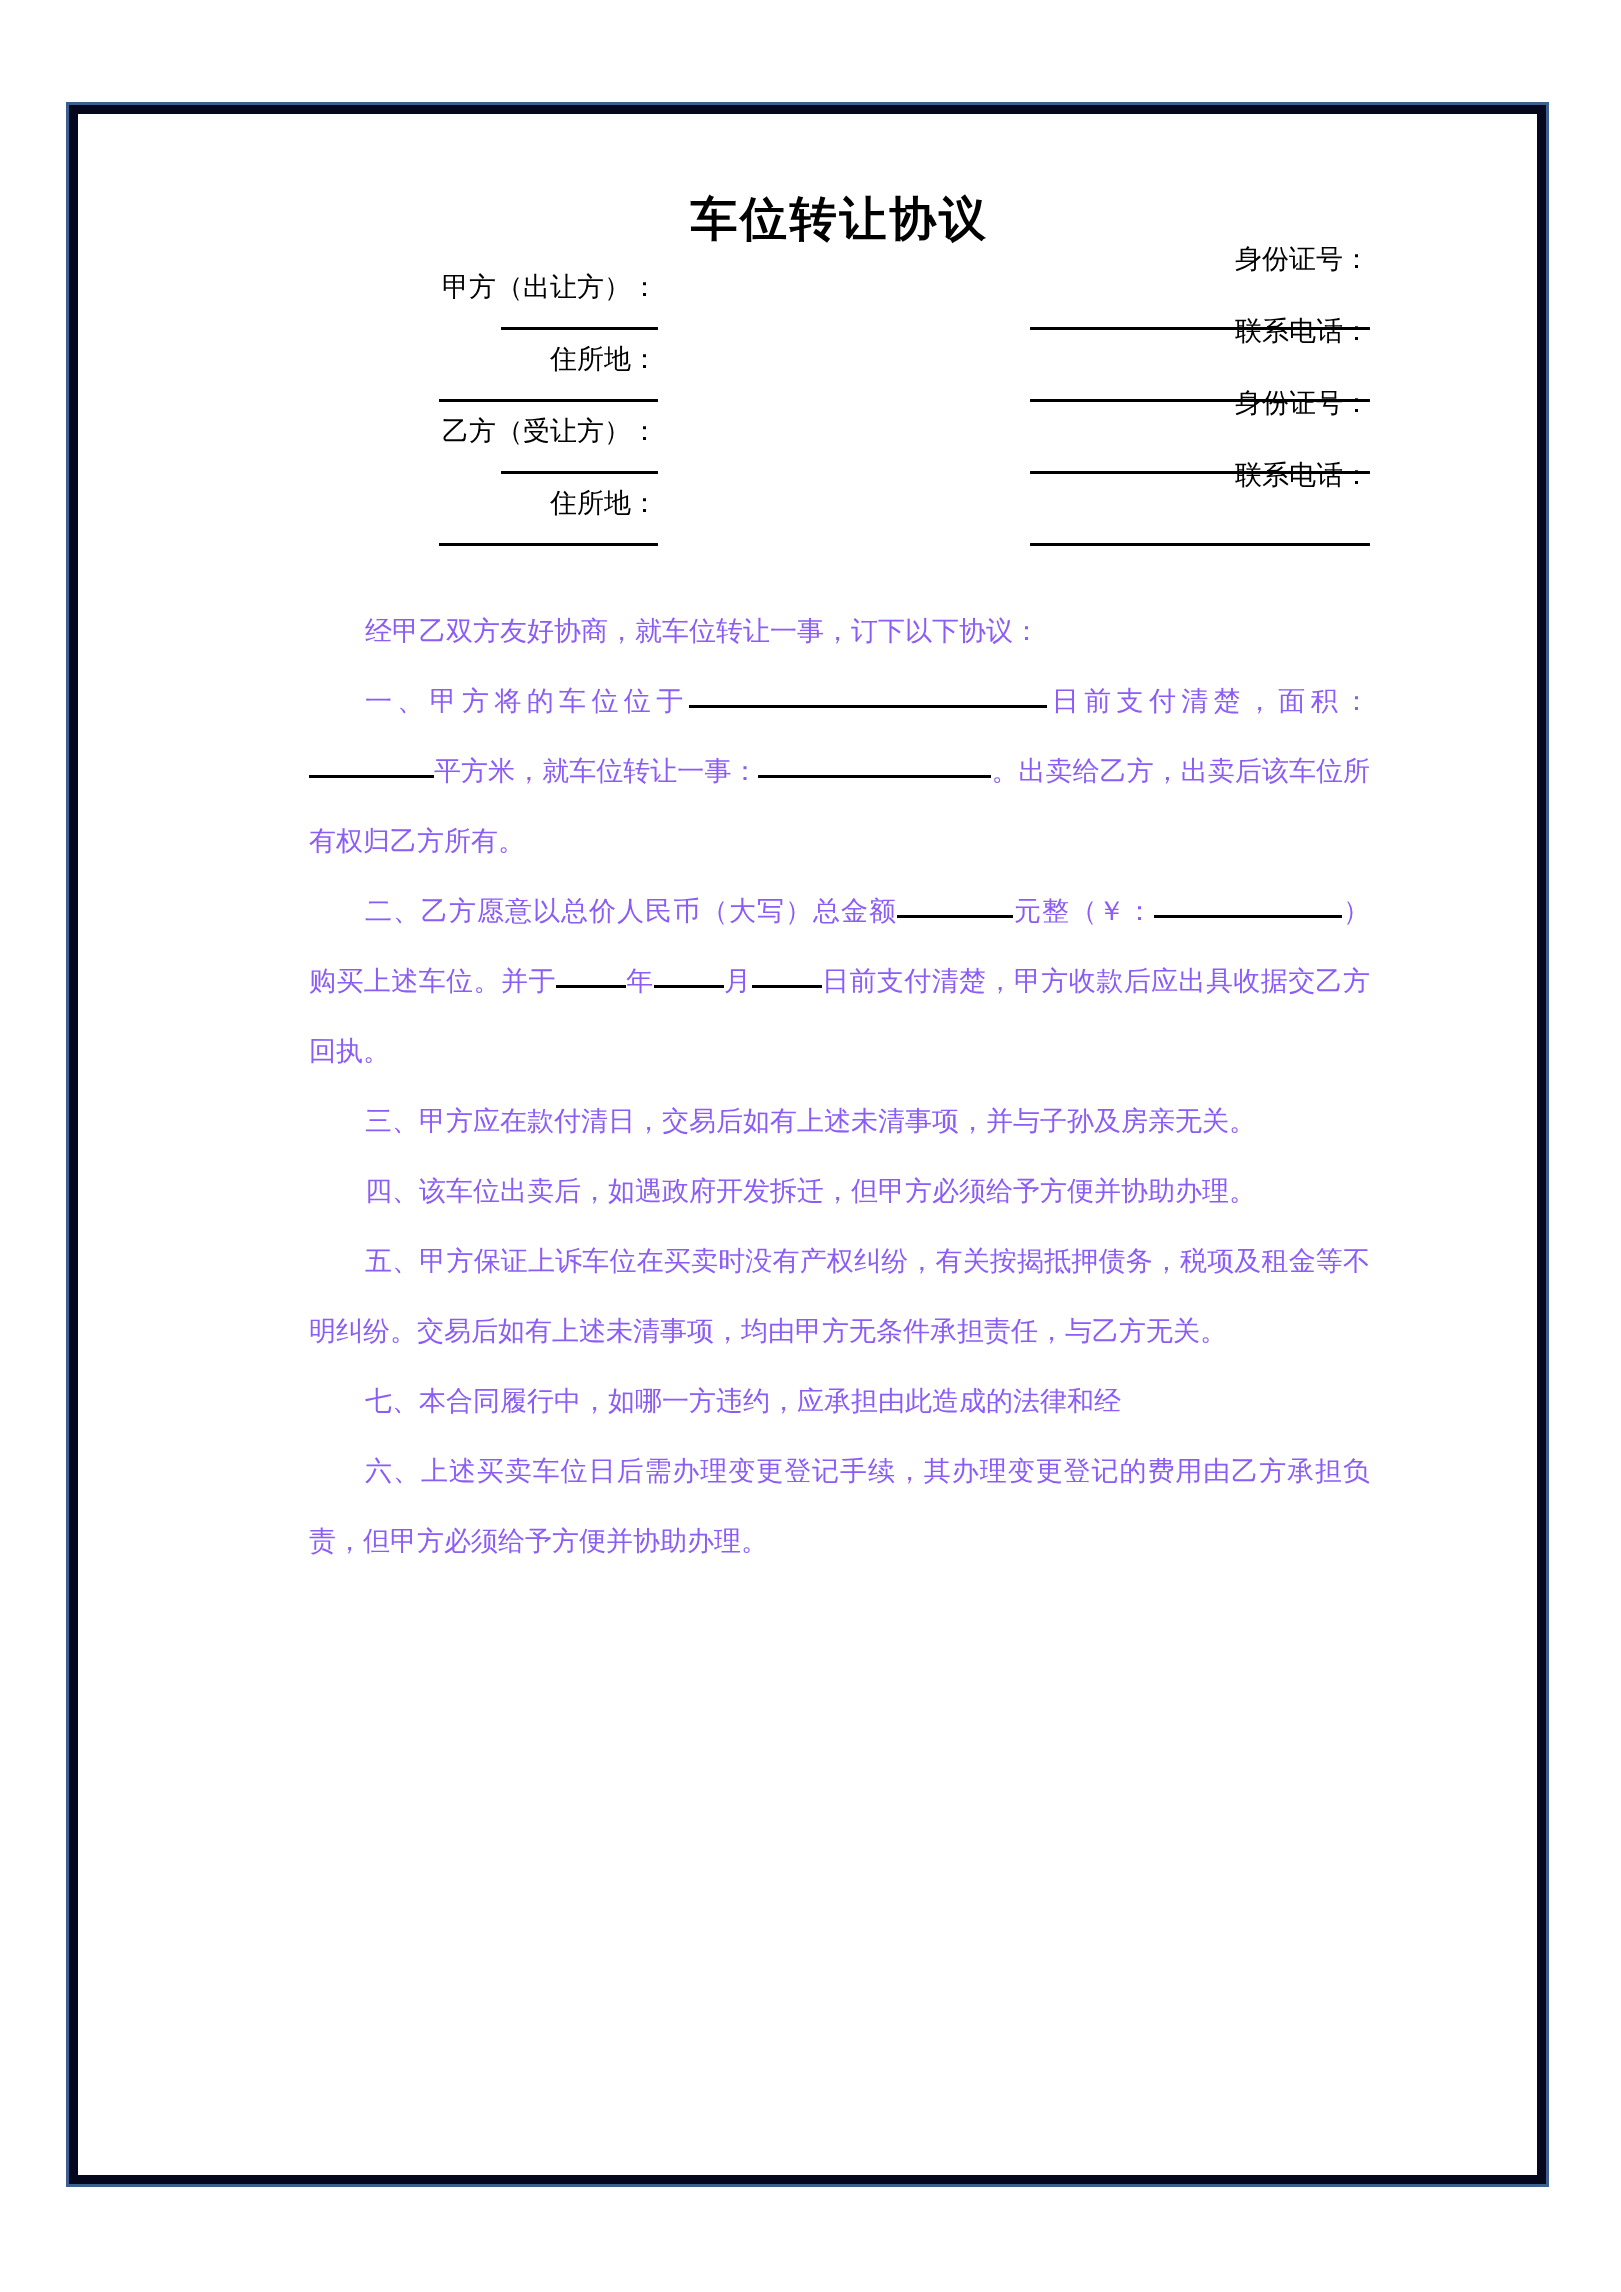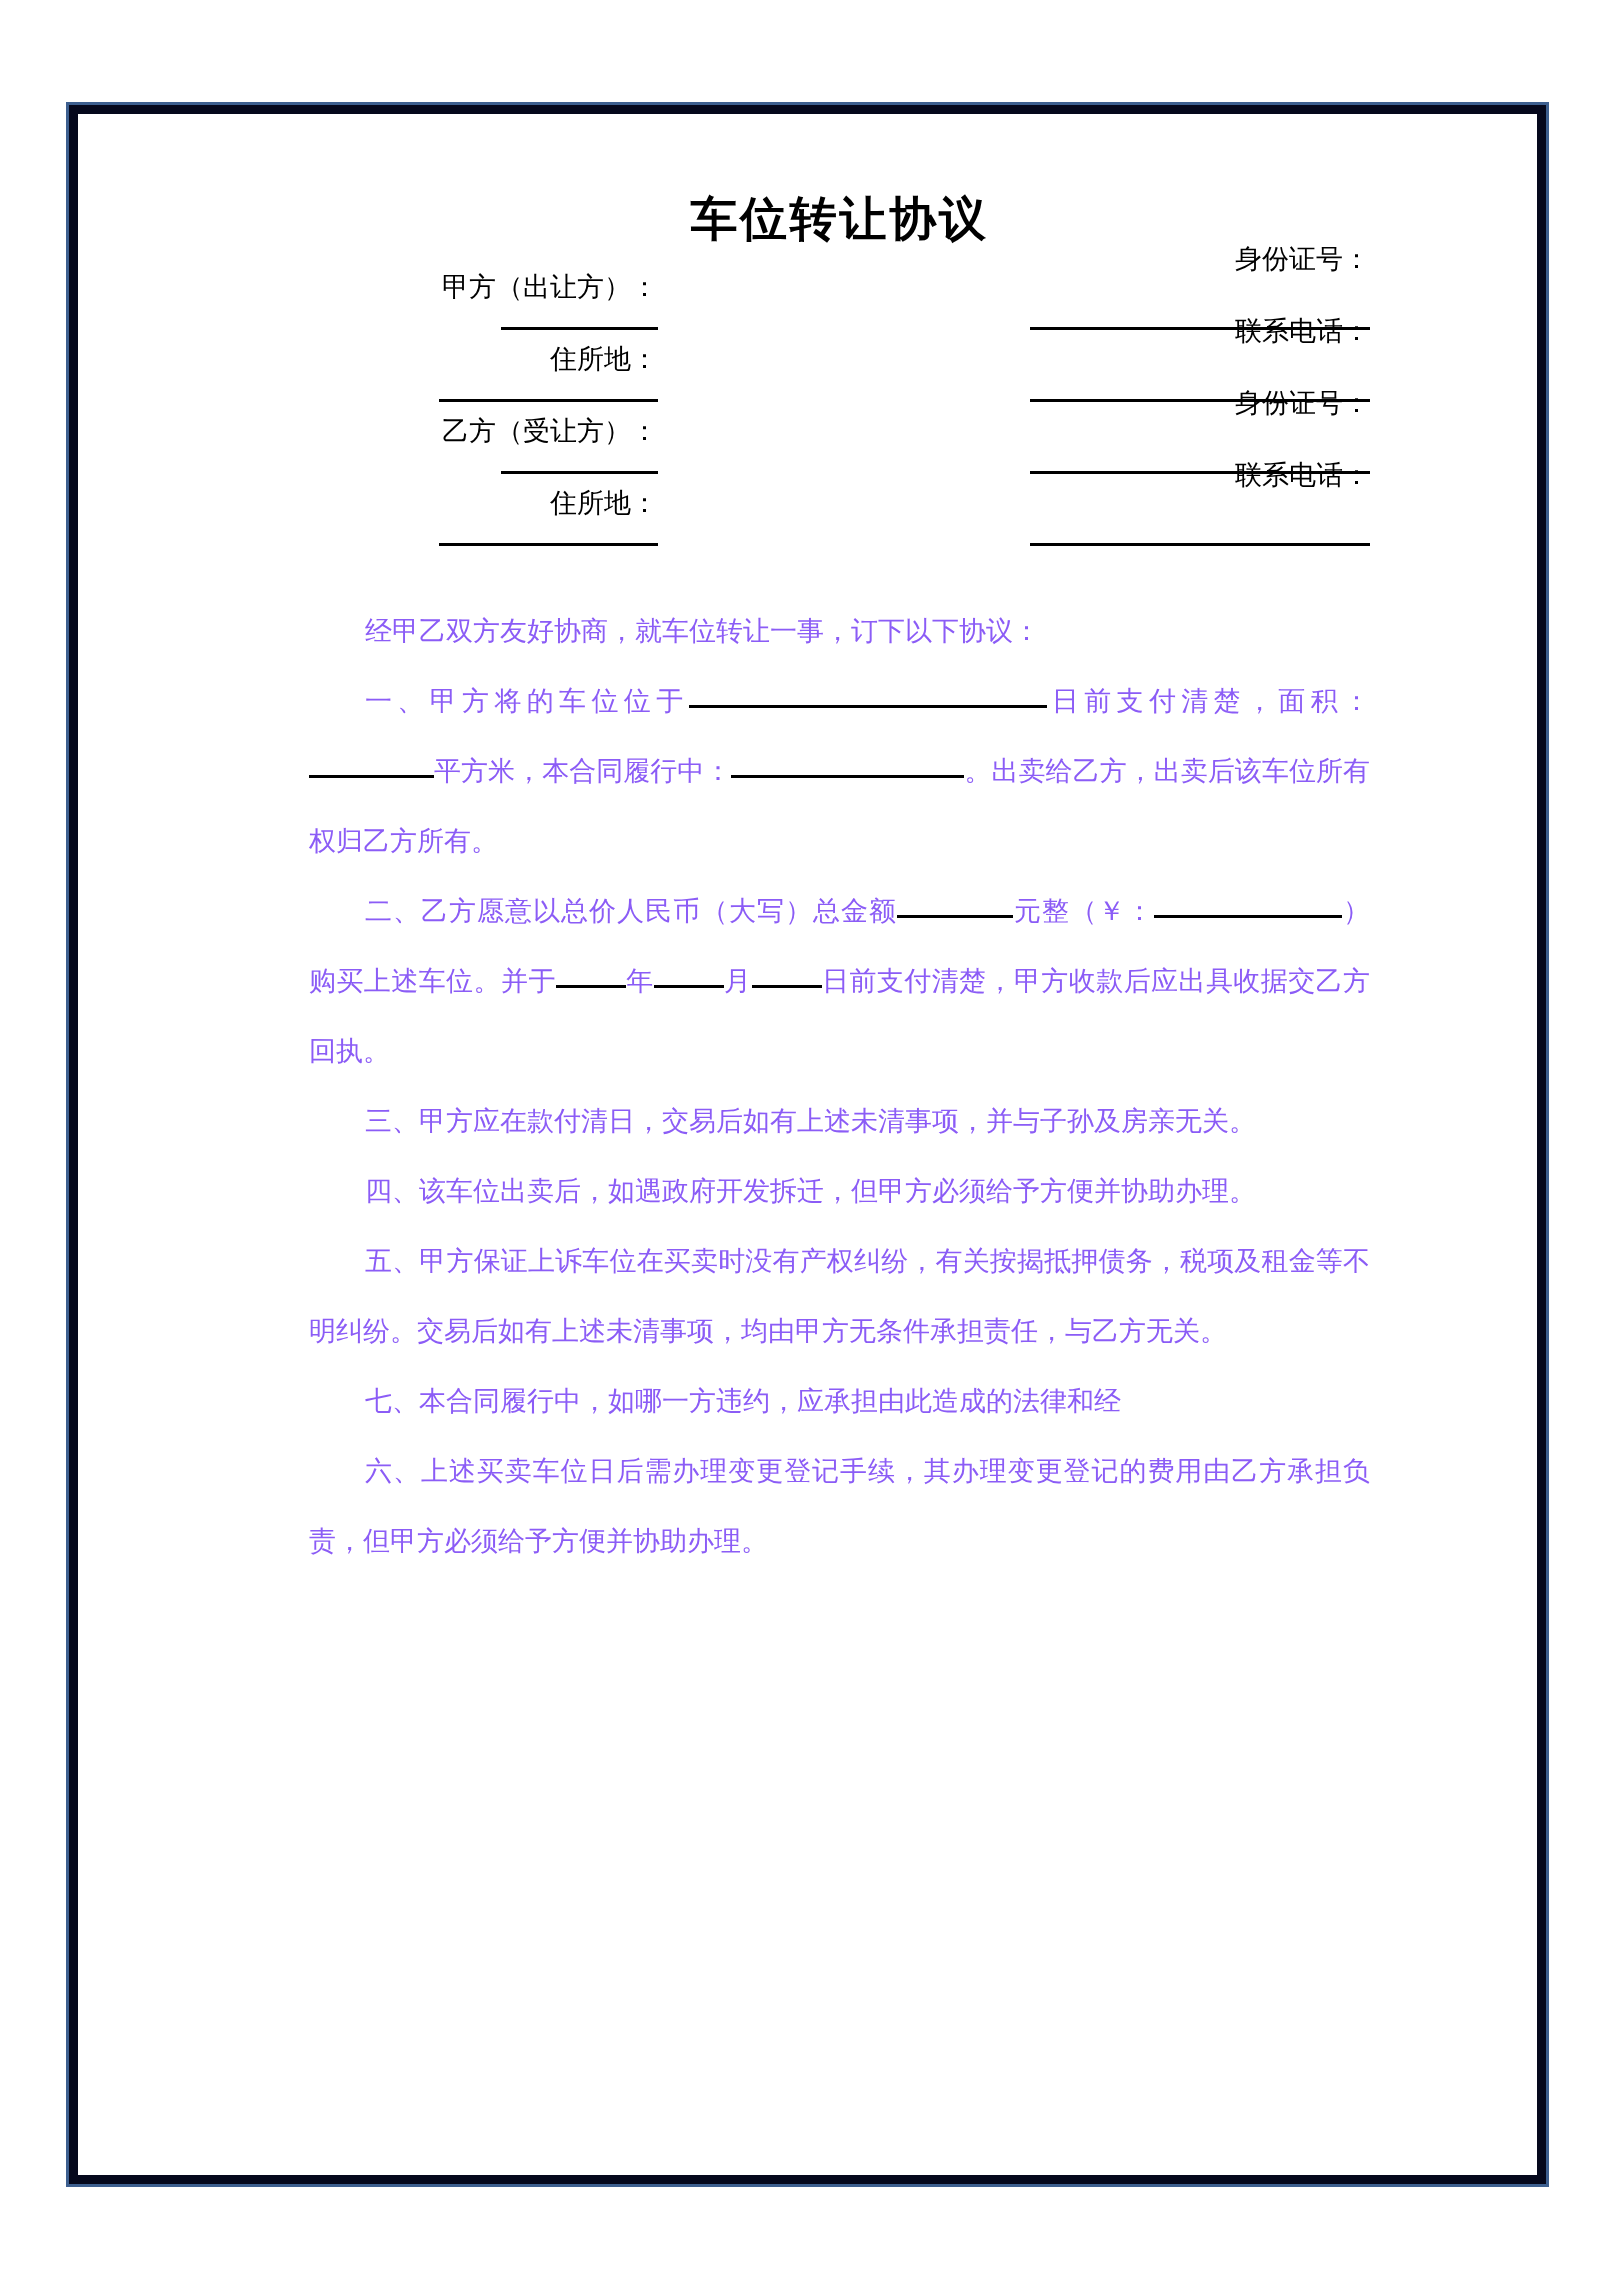--- a/index.html
+++ b/index.html
@@ -178,21 +178,21 @@
           <span class="fcell right">
             <span class="form-label">联系电话：</span>
             <span class="blank bl-tel"></span>
           </span>
         </div>
 
         <div class="gap-before-intro"></div>
 
         <p class="para indent">经甲乙双方友好协商，就车位转让一事，订下以下协议：</p>
 
-        <p class="para indent"><span>一、甲方将的车位位于</span><span class="ib ib-loc"></span><span>日前支付清楚，面积：</span><span class="ib ib-area"></span><span>平方米，本合同履行中：</span><span class="ib ib-cert"></span><span>。出卖给乙方，出卖后该车位所有权归乙方所有。</span></p>
+        <p class="para indent"><span>一、甲方将的车位位于</span><span class="ib ib-loc"></span><span>日前支付清楚，面积：</span><span class="ib ib-area"></span><span>平方米，就车位转让一事：</span><span class="ib ib-cert"></span><span>。出卖给乙方，出卖后该车位所有权归乙方所有。</span></p>
 
         <p class="para indent"><span>二、乙方愿意以总价人民币（大写）总金额</span><span class="ib ib-yuan"></span><span>元整（￥：</span><span class="ib ib-amt"></span><span>）购买上述车位。并于</span><span class="ib ib-y"></span><span>年</span><span class="ib ib-m"></span><span>月</span><span class="ib ib-d"></span><span>日前支付清楚，甲方收款后应出具收据交乙方回执。</span></p>
 
         <p class="para indent">三、甲方应在款付清日，交易后如有上述未清事项，并与子孙及房亲无关。</p>
         <p class="para indent">四、该车位出卖后，如遇政府开发拆迁，但甲方必须给予方便并协助办理。</p>
         <p class="para indent">五、甲方保证上诉车位在买卖时没有产权纠纷，有关按揭抵押债务，税项及租金等不明纠纷。交易后如有上述未清事项，均由甲方无条件承担责任，与乙方无关。</p>
         <p class="para indent">七、本合同履行中，如哪一方违约，应承担由此造成的法律和经</p>
         <p class="para indent">六、上述买卖车位日后需办理变更登记手续，其办理变更登记的费用由乙方承担负责，但甲方必须给予方便并协助办理。</p>
 
       </div>

